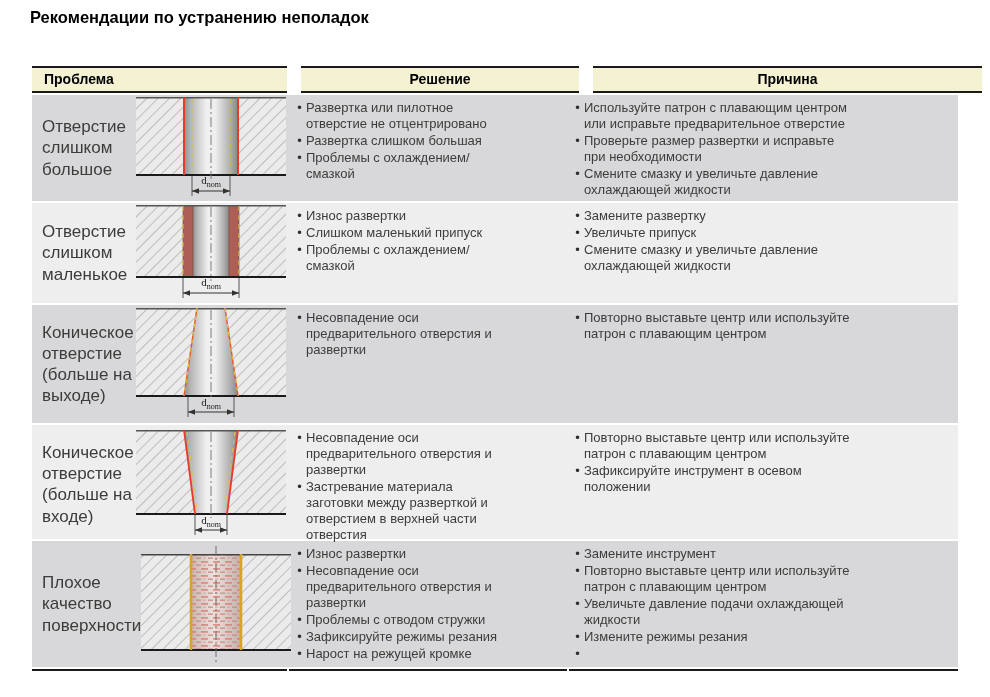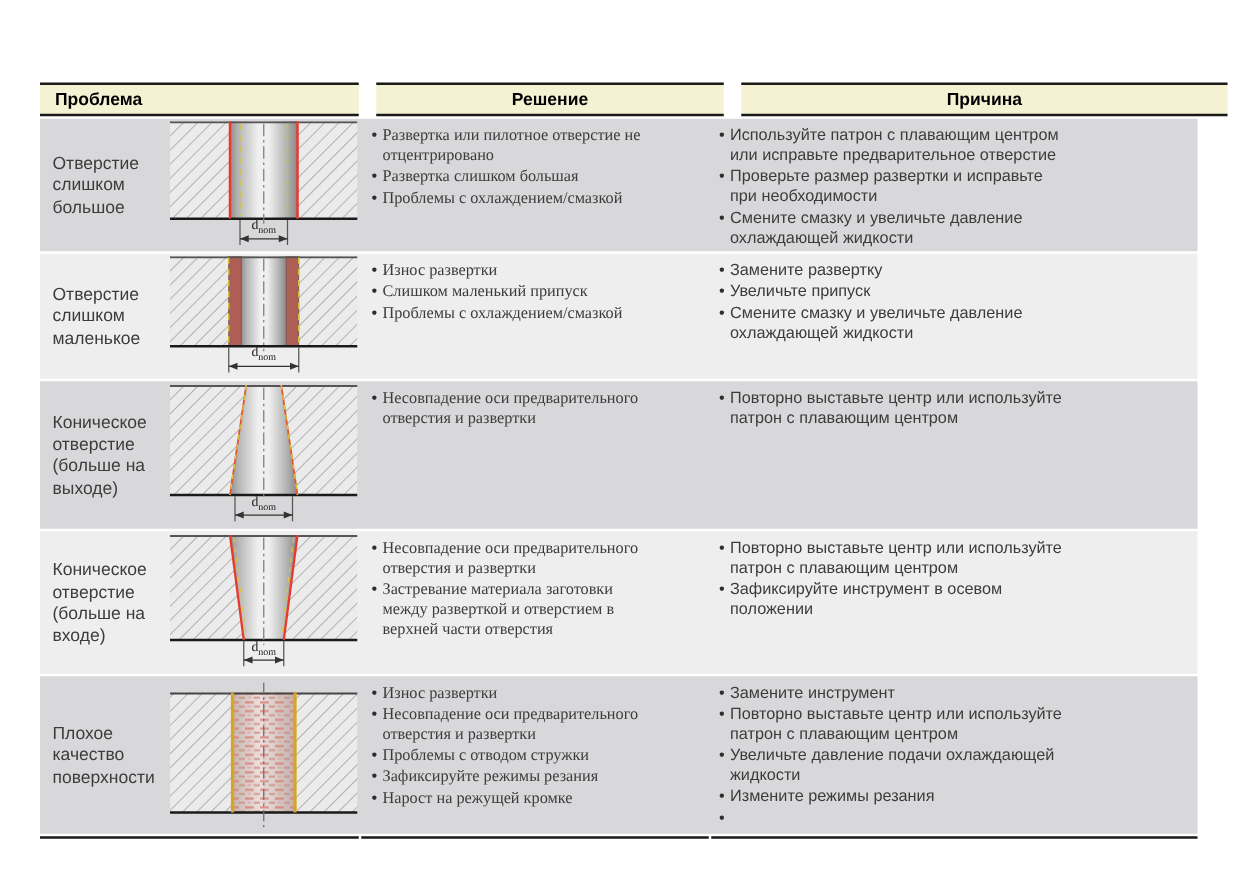--- a/index.html
+++ b/index.html
@@ -9,30 +9,30 @@
   .tbl{position:absolute;left:32px;top:66px;width:926px;}
   .grid3{display:grid;grid-template-columns:255px 278px 389px;column-gap:14px;}
   .hcell{background:#f5f1d3;border-top:2px solid #1a1a1a;border-bottom:2px solid #1a1a1a;
          font-size:14px;font-weight:bold;color:#000;padding:3px 0 4px 0;text-align:center;box-sizing:border-box;}
   .hcell.first{text-align:left;padding-left:12px;}
   .row{display:grid;grid-template-columns:255px 278px 389px;margin-top:2px;box-sizing:border-box;}
   .row.dark{background:#d8d8da;}
   .row.light{background:#eeeeef;}
   .r1{height:106px;} .r2{height:100px;} .r3{height:118px;} .r4{height:114px;} .r5{height:126px;}
   .c-problem{display:flex;align-items:center;box-sizing:border-box;}
-  .problem-label{width:102px;padding-left:10px;font-size:14px;line-height:1.25;}
+  .problem-label{width:102px;padding-left:10px;font-size:17px;line-height:1.25;}
   .diagram{position:relative;margin-left:auto;margin-right:1px;}
   .dim-label{position:absolute;left:50%;transform:translateX(-50%);font-family:Liberation Serif, serif;
              font-size:11px;color:#222;line-height:1;white-space:nowrap;}
   .dim-label sub{font-size:8px;}
   .d1 .dim-label{top:78px;} .d2 .dim-label{top:72px;} .d3 .dim-label{top:89px;} .d4 .dim-label{top:85px;}
   .bullets{list-style:none;margin:0;padding:5px 0 0 6px;}
   .bullets li{display:flex;font-size:13px;line-height:1.23;margin:0 0 1px 0;}
   .bullets .b{width:13px;flex:0 0 13px;text-align:center;color:#2e2e2e;}
-  .c-cause .t{max-width:207px;font-family:Liberation Serif, serif;}
+  .c-cause .t{max-width:207px;}
   .c-solution .t{max-width:274px;}
   .bottomline{display:grid;grid-template-columns:255px 278px 389px;column-gap:2px;margin-top:2px;}
   .bottomline div{height:2px;background:#1a1a1a;}
   svg{display:block;}
 </style>
 </head>
 <body>
 
 <svg width="0" height="0" style="position:absolute">
   <defs>
@@ -55,20 +55,21 @@
     </linearGradient>
     <pattern id="speck" width="12" height="7" patternUnits="userSpaceOnUse">
       <rect x="0" y="1" width="7" height="1.8" fill="#d77f72" opacity="0.8"></rect>
       <rect x="7" y="4.4" width="5" height="1.6" fill="#c98d84" opacity="0.8"></rect>
       <rect x="2" y="4.4" width="3" height="1.4" fill="#d99a90" opacity="0.6"></rect>
     </pattern>
   </defs>
 </svg>
 
 <div class="page">
+  <div class="title">Рекомендации по устранению неполадок</div>
 
   <div class="tbl">
     <div class="grid3">
       <div class="hcell first">Проблема</div>
       <div class="hcell">Решение</div>
       <div class="hcell">Причина</div>
     </div>
 
     <div class="row dark r1">
       <div class="c-problem">

